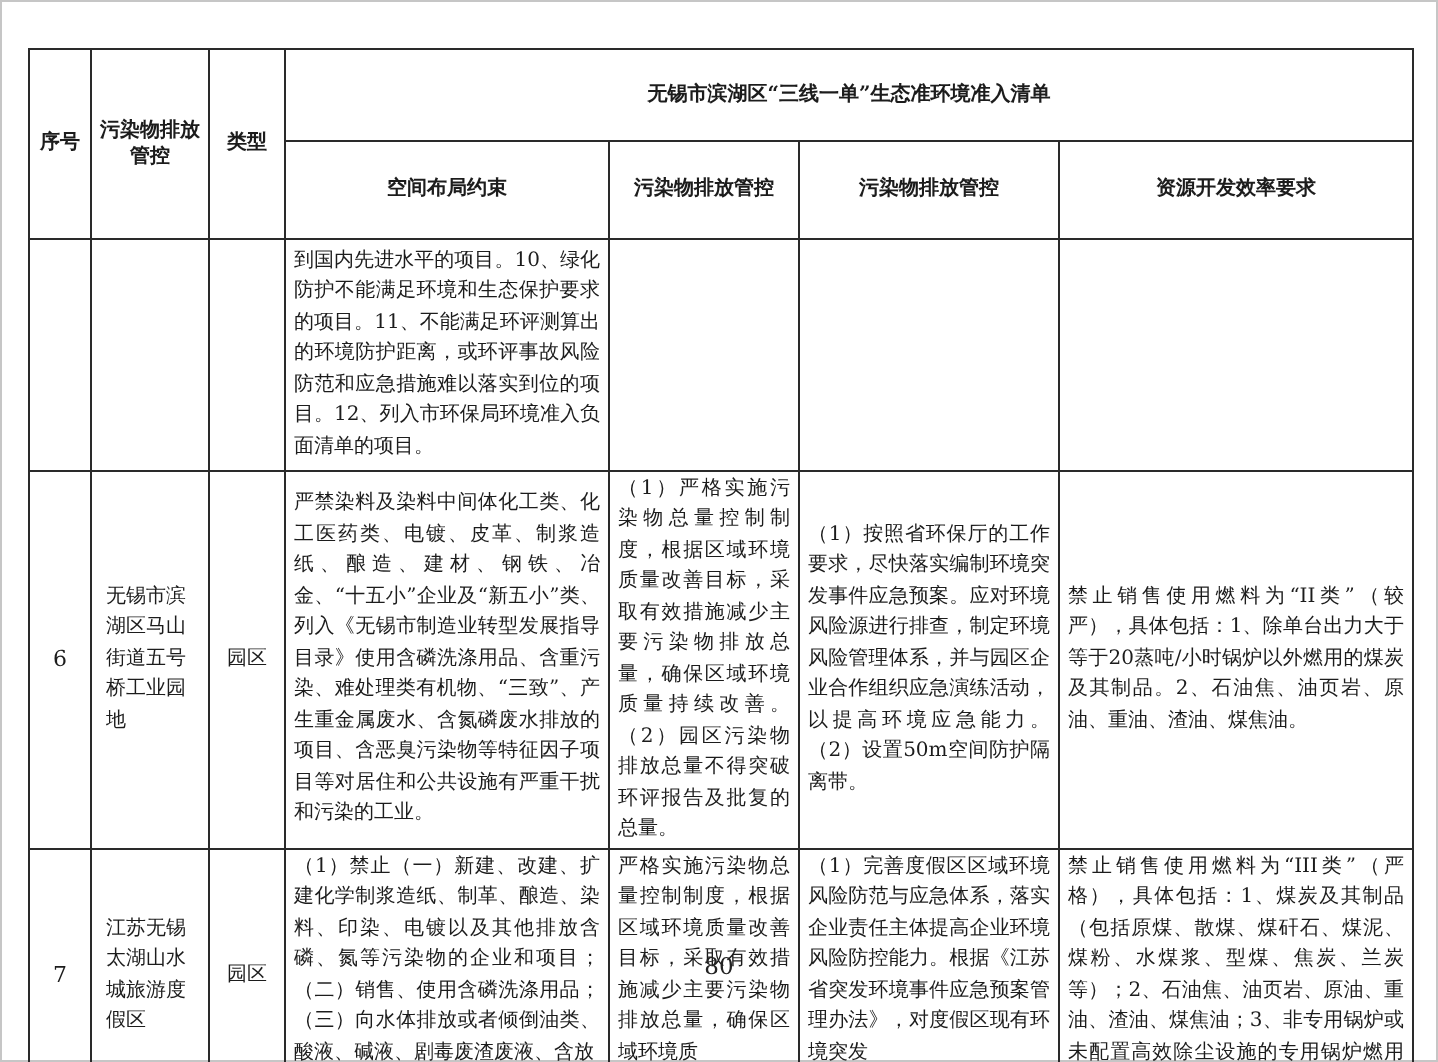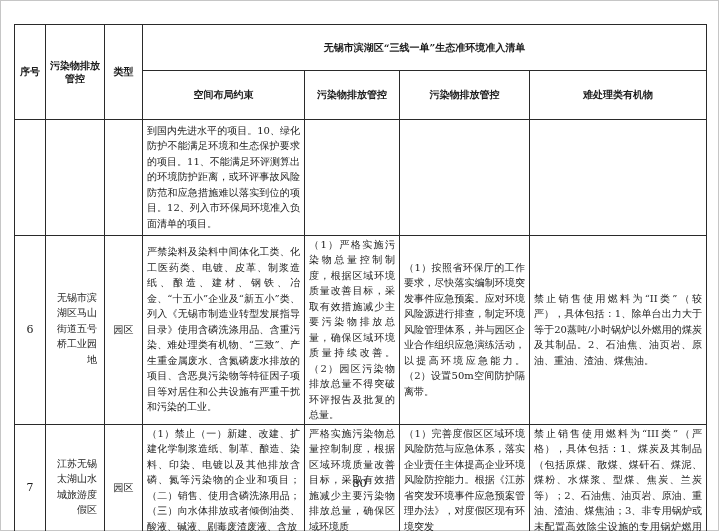--- a/index.html
+++ b/index.html
@@ -35,21 +35,21 @@
   }
   thead th {
     font-weight: bold;
     text-align: center;
     padding: 16px 2px;
   }
   tr.r-title th { height: 15px; line-height: 13px; font-size: 10px; }
   tr.r-sub th { height: 31px; }
   td.c-center { text-align: center; }
   td.c-just { text-align: justify; }
-  td.unit-cell { padding: 16px 7px; text-align: right; font-family: Liberation Mono, monospace; }
+  td.unit-cell { padding: 16px 7px; text-align: left; }
   tr.r0 td { height: 116px; }
   tr.r6 td { height: 188px; }
   tr.r7 td { height: 112px; vertical-align: top; }
   tbody tr:last-child td { border-bottom: 7px solid #0f766e; }
   td.serial-cell { font-size: 11px; }
   .pageno {
     position: absolute;
     left: 0; top: 476px; width: 100%;
     text-align: center;
     font-size: 11.5px;
@@ -75,21 +75,21 @@
       <tr class="r-title">
         <th rowspan="2">序号</th>
         <th rowspan="2">污染物排放管控</th>
         <th rowspan="2">类型</th>
         <th colspan="4">无锡市滨湖区“三线一单”生态准环境准入清单</th>
       </tr>
       <tr class="r-sub">
         <th>空间布局约束</th>
         <th>污染物排放管控</th>
         <th>污染物排放管控</th>
-        <th>难处理类有机物</th>
+        <th>资源开发效率要求</th>
       </tr>
     </thead>
     <tbody>
       <tr class="r0">
         <td class="c-center serial-cell"></td>
         <td class="unit-cell"></td>
         <td class="c-center"></td>
         <td class="c-just">到国内先进水平的项目。10、绿化防护不能满足环境和生态保护要求的项目。11、不能满足环评测算出的环境防护距离，或环评事故风险防范和应急措施难以落实到位的项目。12、列入市环保局环境准入负面清单的项目。</td>
         <td class="c-just"></td>
         <td class="c-just"></td>

